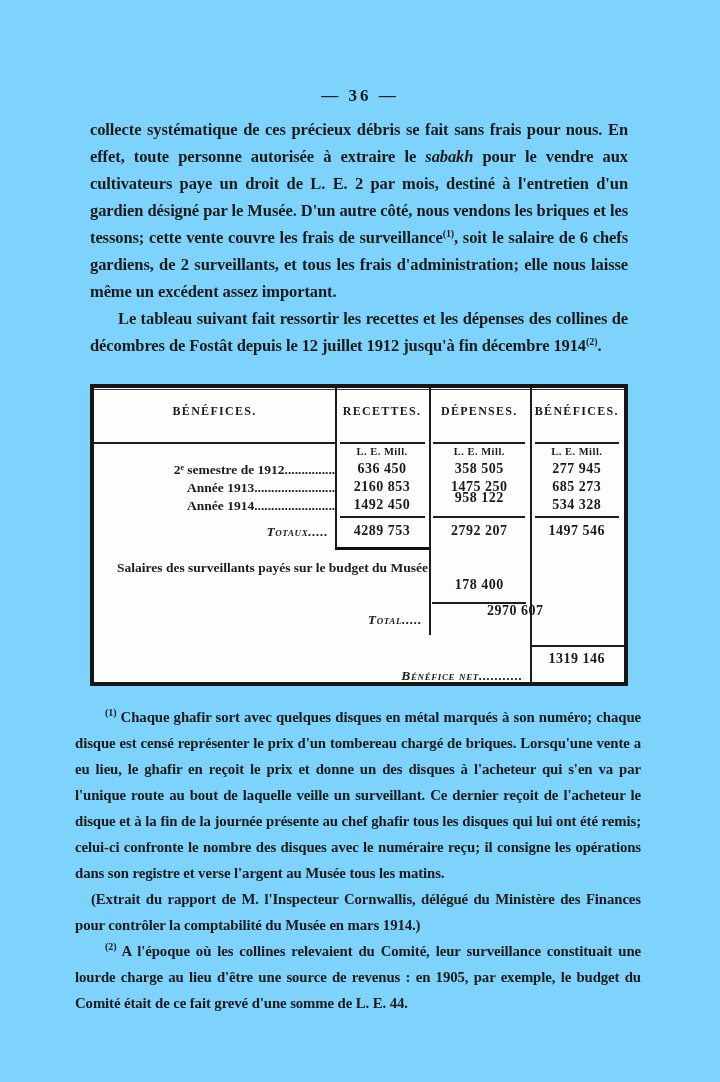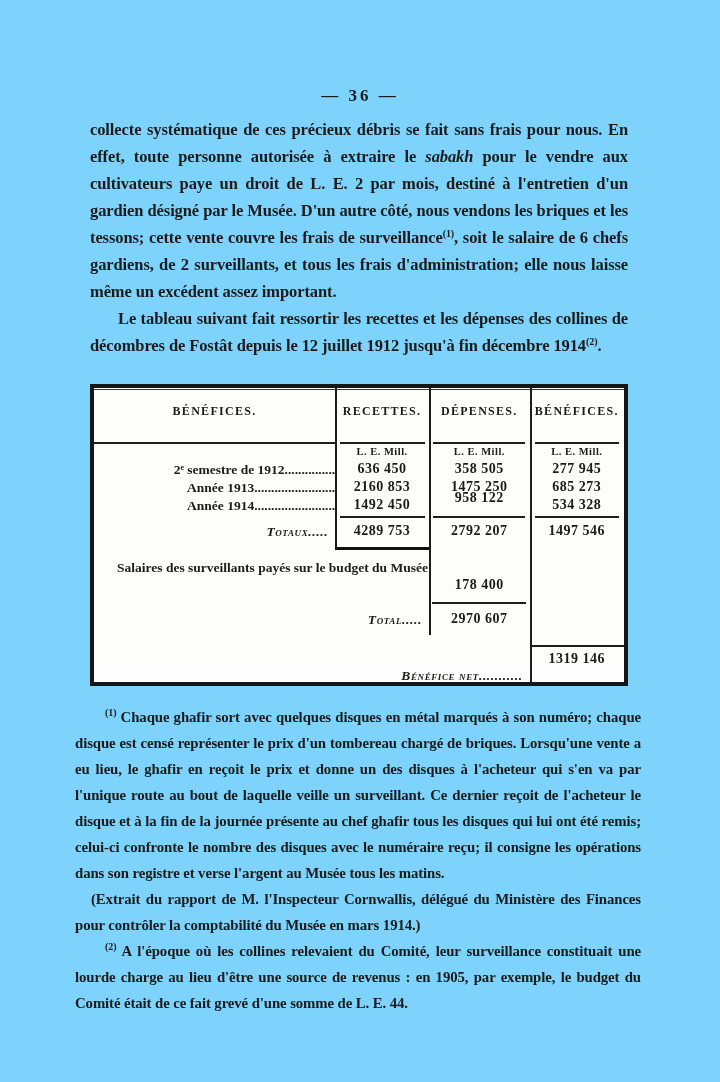--- a/index.html
+++ b/index.html
@@ -138,21 +138,21 @@
     <div class="cellnum col4" style="top:135px;">1497 546</div>
 
     <div class="hrule-heavy" style="top:159px;left:45.5%;width:17.7%;"></div>
 
     <div class="rowlabel" style="top:172px;width:63%;font-size:13.5px;">Salaires des surveillants payés sur le budget du Musée</div>
     <div class="cellnum col3" style="top:189px;">178 400</div>
 
     <div class="hrule" style="top:214px;left:63.8%;width:17.8%;"></div>
 
     <div class="rowlabel right-label sc" style="top:224px;width:63.2%;font-size:13.5px;padding-left:37px;">Total.....</div>
-    <div class="cellnum col3" style="top:223px;">2970 607</div>
+    <div class="cellnum col3" style="top:215px;padding-left:36px;">2970 607</div>
 
     <div class="hrule" style="top:257px;left:82.2%;width:17.8%;"></div>
     <div class="rowlabel right-label sc" style="top:280px;width:82.2%;font-size:13.5px;">Bénéfice net...........</div>
     <div class="cellnum col4" style="top:263px;">1319 146</div>
   </div>
 
   <div class="footnotes">
     <p class="fn-indent"><span class="fnref">(1)</span><span> Chaque ghafir sort avec quelques disques en métal marqués à son numéro; chaque disque est censé représenter le prix d'un tombereau chargé de briques. Lorsqu'une vente a eu lieu, le ghafir en reçoit le prix et donne un des disques à l'acheteur qui s'en va par l'unique route au bout de laquelle veille un surveillant. Ce dernier reçoit de l'acheteur le disque et à la fin de la journée présente au chef ghafir tous les disques qui lui ont été remis; celui-ci confronte le nombre des disques avec le numéraire reçu; il consigne les opérations dans son registre et verse l'argent au Musée tous les matins.</span></p>
     <p class="fn-indent-sm">(Extrait du rapport de M. l'Inspecteur Cornwallis, délégué du Ministère des Finances pour contrôler la comptabilité du Musée en mars 1914.)</p>
     <p class="fn-indent"><span class="fnref">(2)</span><span> A l'époque où les collines relevaient du Comité, leur surveillance constituait une lourde charge au lieu d'être une source de revenus : en 1905, par exemple, le budget du Comité était de ce fait grevé d'une somme de L. E. 44.</span></p>

